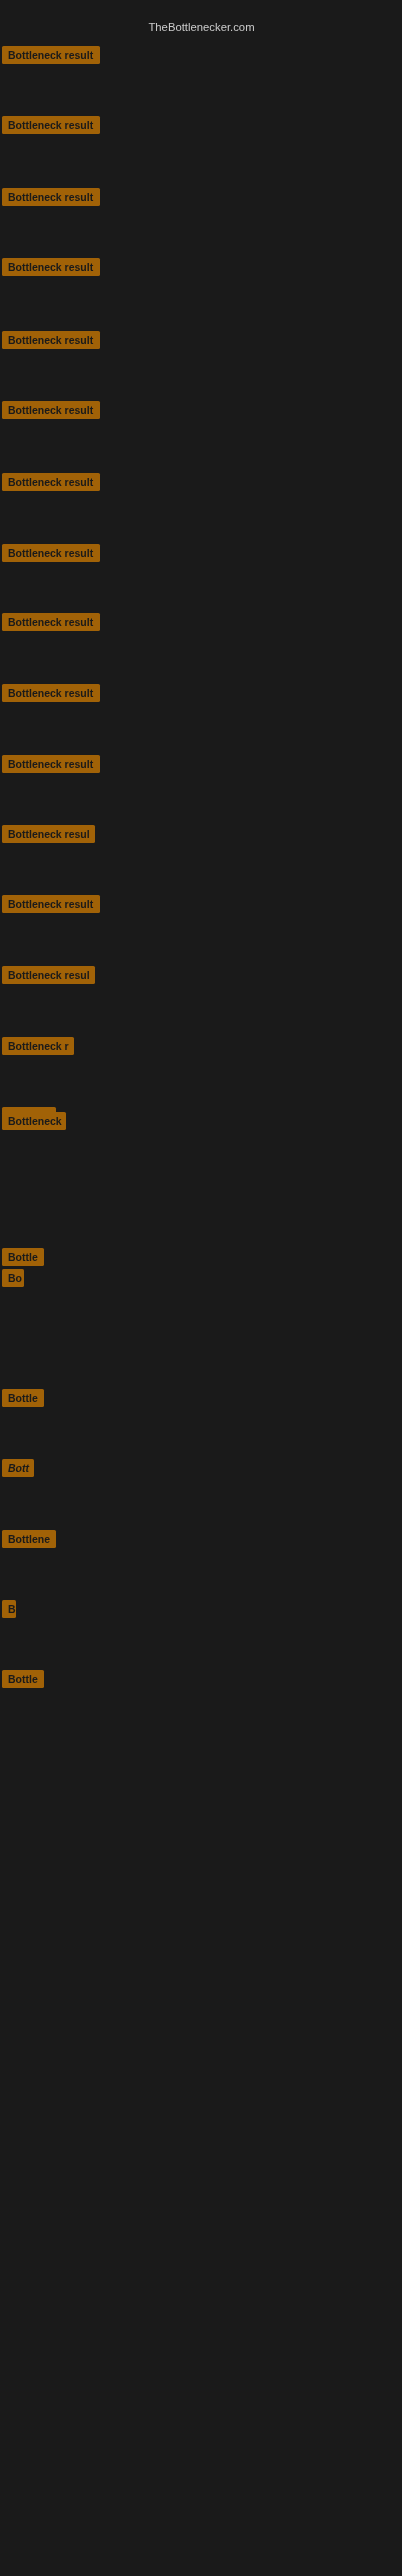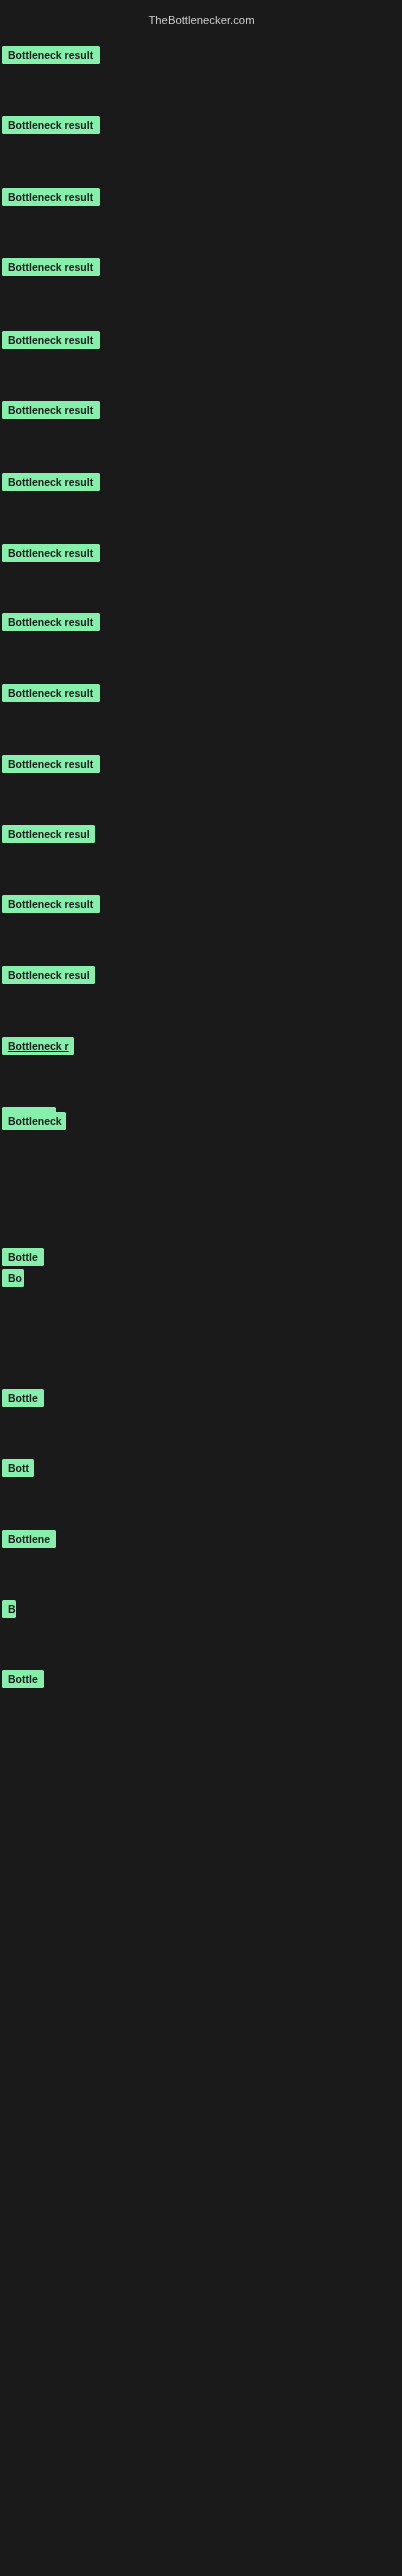--- a/index.html
+++ b/index.html
@@ -14,28 +14,28 @@
       background-color: #1a1a1a;
       font-family: Arial, sans-serif;
       position: relative;
       overflow: hidden;
     }
 
     .site-title {
       text-align: center;
       color: #cccccc;
       font-size: 11.3px;
-      padding: 14px 0;
+      padding: 21px 0;
       position: absolute;
       top: 0;
       width: 100%;
     }
 
     .bottleneck-badge {
-      background-color: #86efac;
+      background-color: #a16207;
       color: #1a1a1a;
       font-size: 10.5px;
       font-weight: bold;
       padding: 3.2px 6.4px;
       display: inline-block;
       border-radius: 1.6px;
       position: absolute;
       left: 1.6px;
       white-space: nowrap;
       overflow: hidden;
@@ -54,24 +54,24 @@
     <div class="bottleneck-badge" style="top: 331px; max-width: 105px;">Bottleneck result</div>
     <div class="bottleneck-badge" style="top: 401px; max-width: 105px;">Bottleneck result</div>
     <div class="bottleneck-badge" style="top: 473px; max-width: 105px;">Bottleneck result</div>
     <div class="bottleneck-badge" style="top: 544px; max-width: 105px;">Bottleneck result</div>
     <div class="bottleneck-badge" style="top: 613px; max-width: 105px;">Bottleneck result</div>
     <div class="bottleneck-badge" style="top: 684px; max-width: 105px;">Bottleneck result</div>
     <div class="bottleneck-badge" style="top: 755px; max-width: 105px;">Bottleneck result</div>
     <div class="bottleneck-badge" style="top: 825px; max-width: 93px;">Bottleneck resul</div>
     <div class="bottleneck-badge" style="top: 895px; max-width: 105px;">Bottleneck result</div>
     <div class="bottleneck-badge" style="top: 966px; max-width: 93px;">Bottleneck resul</div>
-    <div class="bottleneck-badge" style="top: 1037px; max-width: 72px; text-decoration: underline;">Bottleneck r</div>
+    <div class="bottleneck-badge" style="top: 1037px; max-width: 72px;">Bottleneck r</div>
     <div class="bottleneck-badge" style="top: 1107px; max-width: 56px;">Bottlene</div>
     <div class="bottleneck-badge" style="top: 1112px; max-width: 64px;">Bottleneck</div>
     <div class="bottleneck-badge" style="top: 1248px; max-width: 44px;">Bottle</div>
     <div class="bottleneck-badge" style="top: 1269px; max-width: 22.5px;">Bo</div>
     <div class="bottleneck-badge" style="top: 1389px; max-width: 44px;">Bottle</div>
-    <div class="bottleneck-badge" style="top: 1459px; max-width: 32px;">Bott</div>
+    <div class="bottleneck-badge" style="top: 1459px; max-width: 32px; font-style: italic;">Bott</div>
     <div class="bottleneck-badge" style="top: 1530px; max-width: 56px;">Bottlene</div>
     <div class="bottleneck-badge" style="top: 1600px; max-width: 14.5px;">B</div>
     <div class="bottleneck-badge" style="top: 1670px; max-width: 44px;">Bottle</div>
   </div>
 
 
 </body></html>

